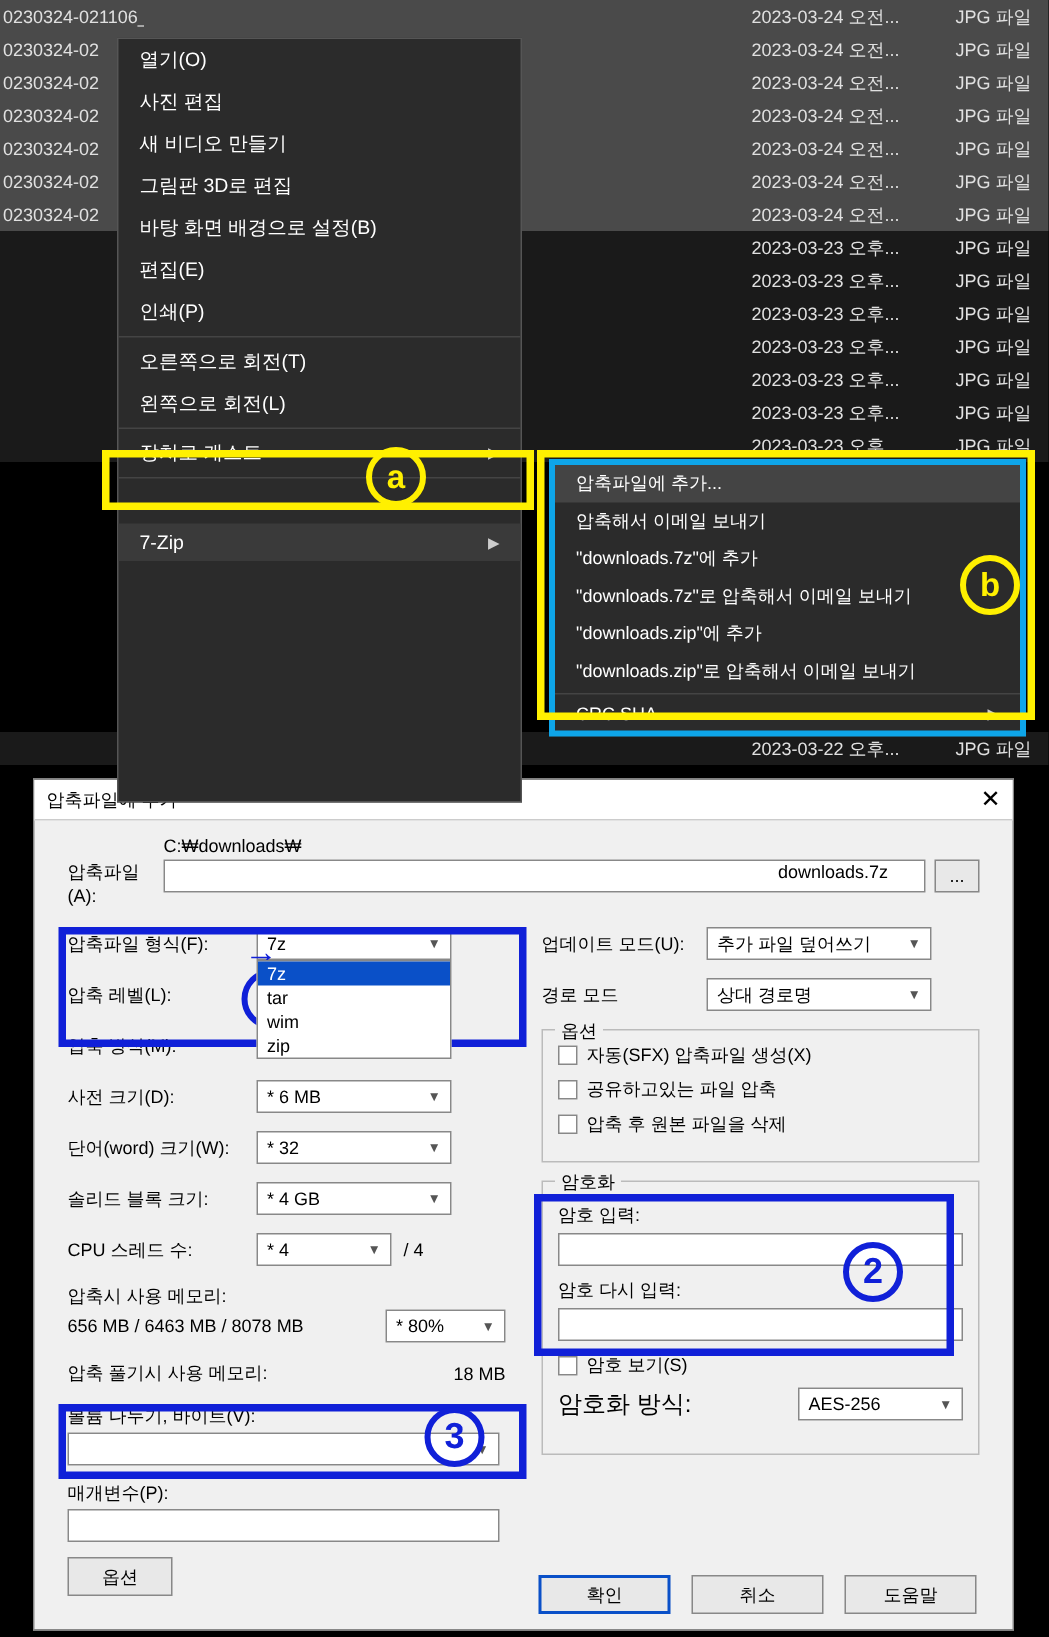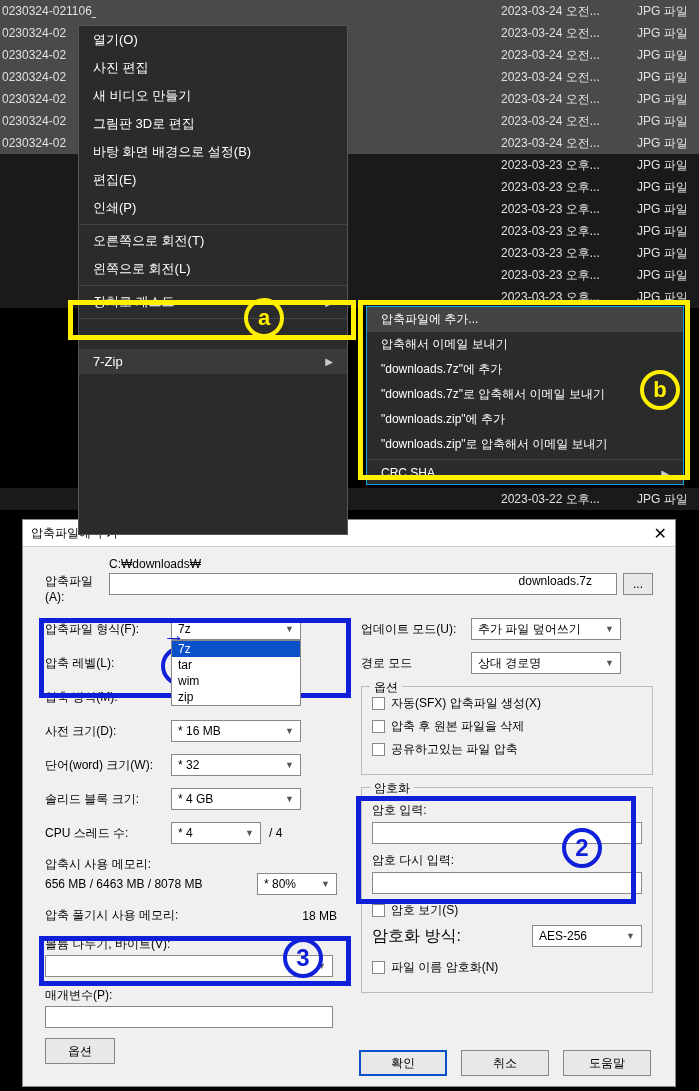--- a/index.html
+++ b/index.html
@@ -26,21 +26,21 @@
     .submenu-arrow { font-size: 10px; color: #ccc; }
 
     
     .yellow-box-a { position: absolute; top: 300px; left: 68px; width: 288px; height: 40px; border: 5px solid #fff000; z-index: 20; pointer-events: none; }
     .yellow-box-b { position: absolute; top: 300px; left: 358px; width: 332px; height: 180px; border: 5px solid #fff000; z-index: 20; pointer-events: none; }
     .circle-label { position: absolute; width: 40px; height: 40px; border: 4px solid #fff000; border-radius: 50%; display: flex; align-items: center; justify-content: center; font-size: 22px; color: #fff000; font-weight: bold; z-index: 25; }
     .circle-a { top: 298px; left: 244px; }
     .circle-b { top: 370px; left: 640px; }
 
     
-    .submenu { position: absolute; top: 306px; left: 366px; width: 318px; background: #2b2b2b; color: #fff; z-index: 15; border: 1px solid #0ea5e9; }
+    .submenu { position: absolute; top: 306px; left: 366px; width: 318px; background: #2b2b2b; color: #fff; z-index: 15; border: 4px solid #0ea5e9; }
     .submenu .menu-item { padding: 4px 14px; font-size: 12px; }
     .submenu .menu-item.highlighted { background: #444; }
 
     
     .black-spacer { position: absolute; top: 270px; left: 88px; width: 252px; background: #000; height: 200px; z-index: 5; }
 
     
     .dialog { position: absolute; top: 519px; left: 22px; width: 654px; height: 568px; background: #f0f0f0; border: 1px solid #888; color: #000; }
     .titlebar { height: 27px; background: #fff; border-bottom: 1px solid #ccc; display: flex; align-items: center; justify-content: space-between; padding: 0 8px; font-size: 12px; }
     .close-x { font-size: 16px; cursor: pointer; }
@@ -333,21 +333,21 @@
 
           <div class="form-row">
             <div class="form-label">압축 방식(M):</div>
           </div>
         </div>
 
         <div class="form-row">
           <div class="form-label">사전 크기(D):</div>
           <div class="form-control">
             <div class="combo">
-              <span>* 16 MB</span>
+              <span>* 6 MB</span>
               <span class="combo-caret">▼</span>
             </div>
           </div>
         </div>
 
         <div class="form-row">
           <div class="form-label">단어(word) 크기(W):</div>
           <div class="form-control">
             <div class="combo">
               <span>* 32</span>
@@ -435,25 +435,25 @@
         </div>
 
         <div class="fieldset">
           <div class="fieldset-legend">옵션</div>
           <div class="checkbox-row">
               <span class="chk"></span>
               <span>자동(SFX) 압축파일 생성(X)</span>
             </div>
           <div class="checkbox-row">
               <span class="chk"></span>
-              <span>압축 후 원본 파일을 삭제</span>
+              <span>공유하고있는 파일 압축</span>
             </div>
           <div class="checkbox-row">
               <span class="chk"></span>
-              <span>공유하고있는 파일 압축</span>
+              <span>압축 후 원본 파일을 삭제</span>
             </div>
         </div>
 
         <div class="fieldset" style="position:relative;padding-top:14px">
           <div class="fieldset-legend">암호화</div>
           <div class="blue-box-2"></div>
           <div class="circle-num" style="top:40px;left:200px">2</div>
 
           <div class="enc-label">암호 입력:</div>
           <div class="enc-input"></div>
@@ -468,24 +468,20 @@
           <div class="form-row" style="margin-top:4px">
             <div style="width:90px;font-size:16px">암호화 방식:</div>
             <div class="form-control" style="display:flex;justify-content:flex-end">
               <div class="combo" style="width:110px">
                 <span>AES-256</span>
                 <span class="combo-caret">▼</span>
               </div>
             </div>
           </div>
 
-          <div class="checkbox-row">
-              <span class="chk"></span>
-              <span>파일 이름 암호화(N)</span>
-            </div>
         </div>
       </div>
     </div>
   </div>
 
   <div class="button-row">
     <div class="dlg-btn primary">확인</div>
     <div class="dlg-btn">취소</div>
     <div class="dlg-btn">도움말</div>
   </div>

